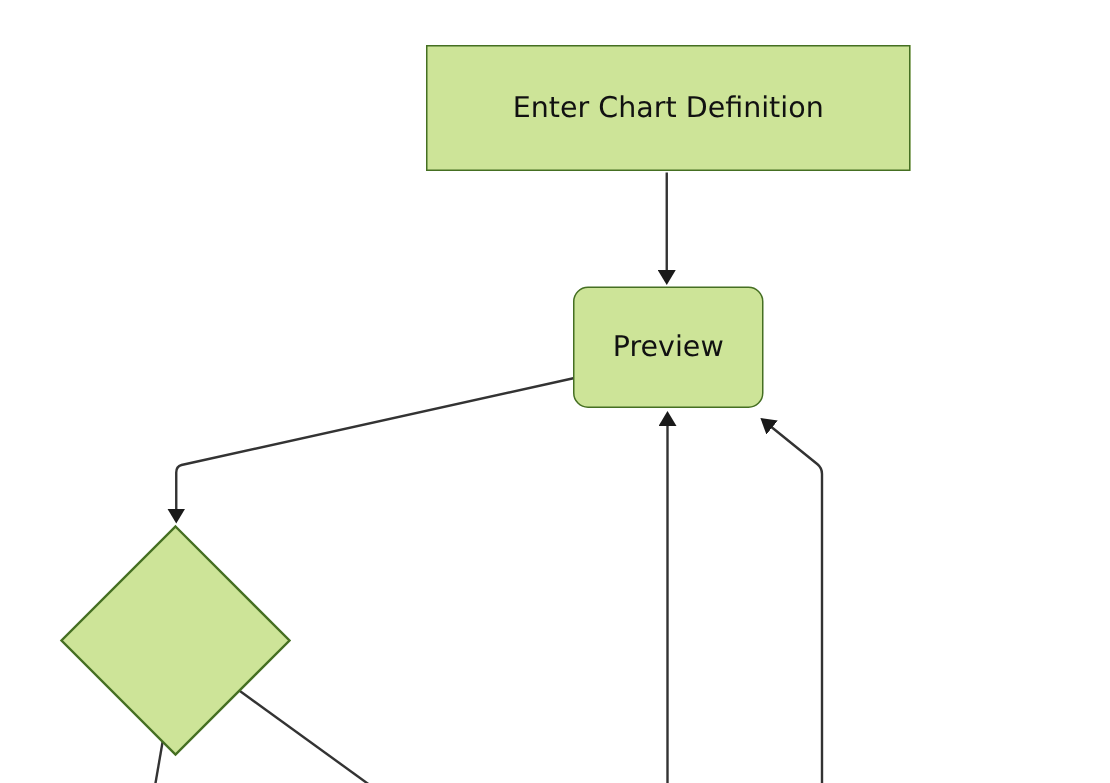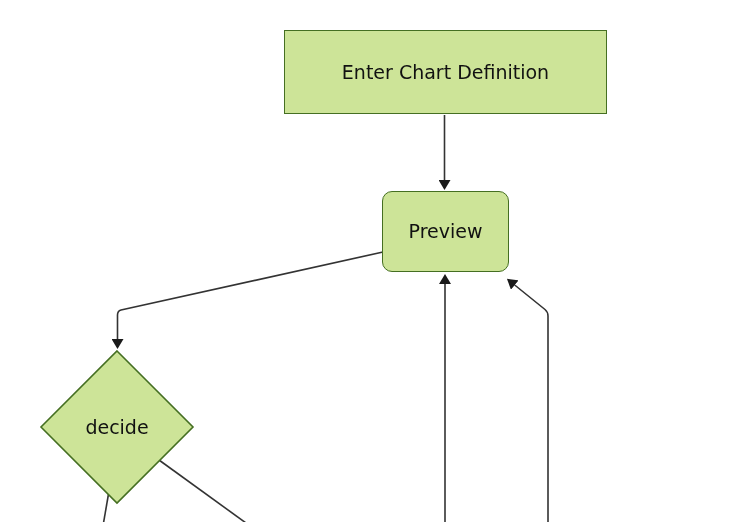--- a/index.html
+++ b/index.html
@@ -103,15 +103,14 @@
   </svg>
 
   <div class="node node-rect">
     <span>Enter Chart Definition</span>
   </div>
 
   <div class="node node-rounded">
     <span>Preview</span>
   </div>
 
-  <div class="diamond-label">decide</div>
 
 </div>
 
 </body></html>

